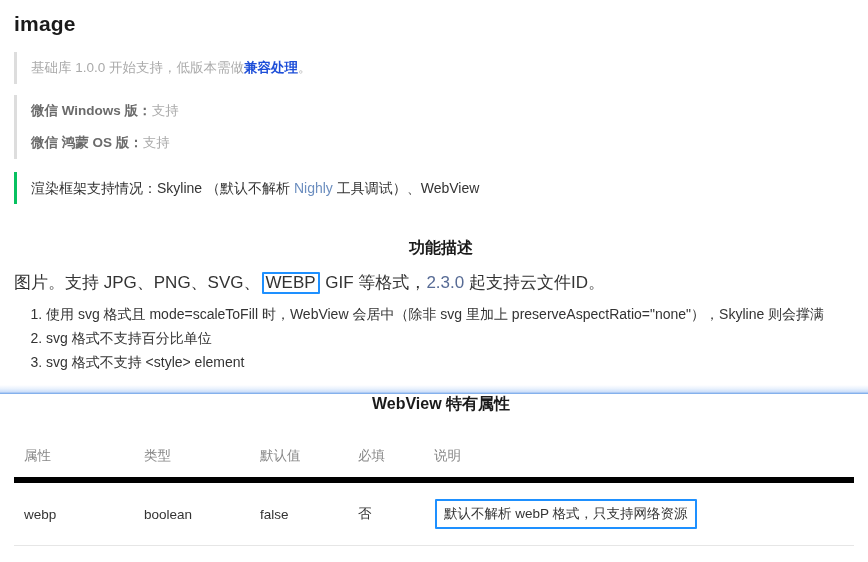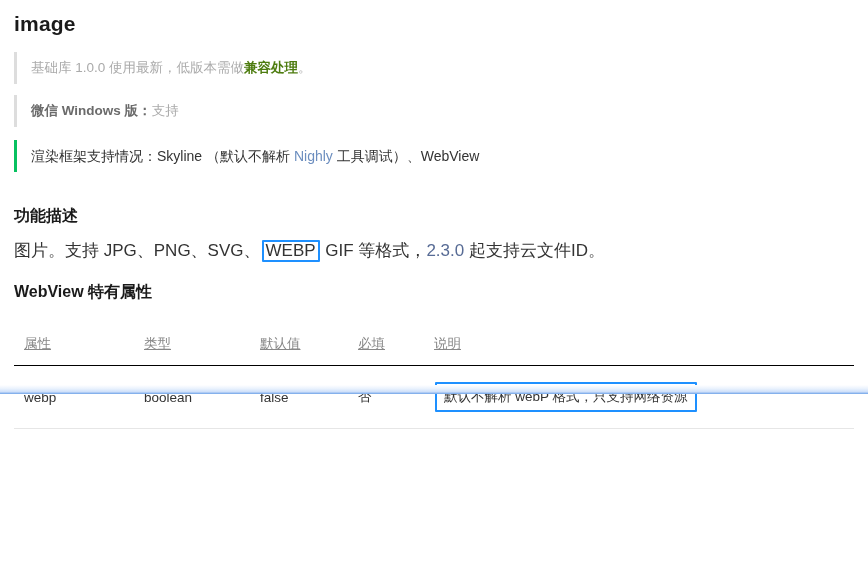--- a/index.html
+++ b/index.html
@@ -55,40 +55,41 @@
     border-left-color: #07c160;
     color: #333333;
     margin-top: 13px;
     font-size: 14px;
   }
   .quote b, .quote .em {
     color: #6b6b6b;
     font-weight: bold;
   }
   .quote .strong-dark {
-    color: #4d7c0f;
+    color: #1d4ed8;
     font-weight: bold;
   }
   .link {
     color: #576b95;
     text-decoration: none;
     cursor: pointer;
   }
   .quote.accent .link {
     color: #6c8ebf;
     text-align: center;
   }
 
   
   .section-h {
     font-size: 16px;
     font-weight: bold;
     color: #1a1a1a;
     margin: 0;
     padding: 0 0 0 14px;
+    text-align: center;
   }
   .sec-feature { margin-top: 34px; }
   .sec-webview { margin-top: 13px; }
 
   .paragraph {
     font-size: 17px;
     line-height: 22px;
     color: #333333;
     margin: 0;
     padding: 13px 0 0 14px;
@@ -137,23 +138,22 @@
   table.attrs {
     border-collapse: collapse;
     width: 840px;
     font-size: 13.5px;
   }
   table.attrs th {
     text-align: left;
     font-weight: normal;
     color: #888888;
     padding: 6px 10px 12px 10px;
-    border-bottom: 1px solid #000000;
+    border-bottom: 6px solid #000000;
     white-space: nowrap;
-    text-decoration: underline;
   }
   table.attrs td {
     text-align: left;
     color: #333333;
     padding: 16px 10px;
     border-bottom: 1px solid #e6e6e6;
     white-space: nowrap;
   }
   .col-attr  { width: 100px; }
   .col-type  { width: 96px;  }
@@ -170,39 +170,47 @@
 </head>
 <body>
 
 <div class="page">
 
   <h1 class="doc-title">image</h1>
 
   <div class="quote-group">
 
     <blockquote class="quote">
-      <span>基础库 1.0.0 使用最新，低版本需做</span><span class="strong-dark">兼容处理</span><span>。</span>
+      <span>基础库 1.0.0 开始支持，低版本需做</span><span class="strong-dark">兼容处理</span><span>。</span>
     </blockquote>
 
     <blockquote class="quote gap">
       <b>微信 Windows 版：</b><span>支持</span>
     </blockquote>
 
 
+    <blockquote class="quote">
+      <b>微信 鸿蒙 OS 版：</b><span>支持</span>
+    </blockquote>
 
     <blockquote class="quote accent">
       <span>渲染框架支持情况：Skyline （默认不解析 </span><a class="link">Nighly</a><span> 工具调试）、WebView</span>
     </blockquote>
 
   </div>
 
   <h2 class="section-h sec-feature">功能描述</h2>
 
   <p class="paragraph"><span>图片。支持 JPG、PNG、SVG、</span><span class="hl-box">WEBP</span><span> GIF 等格式，</span><a class="link">2.3.0</a><span> 起支持云文件ID。</span></p>
 
+  <ol class="notes">
+    <li>使用 svg 格式且 mode=scaleToFill 时，WebView 会居中（除非 svg 里加上 preserveAspectRatio="none"），Skyline 则会撑满</li>
+    <li>svg 格式不支持百分比单位</li>
+    <li>svg 格式不支持 &lt;style&gt; element</li>
+  </ol>
 
   <div class="blue-band"></div>
 
   <h2 class="section-h sec-webview" style="margin-top:20px;">WebView 特有属性</h2>
 
   <div class="table-wrap">
     <table class="attrs">
       <thead>
         <tr>
           <th class="col-attr">属性</th>

